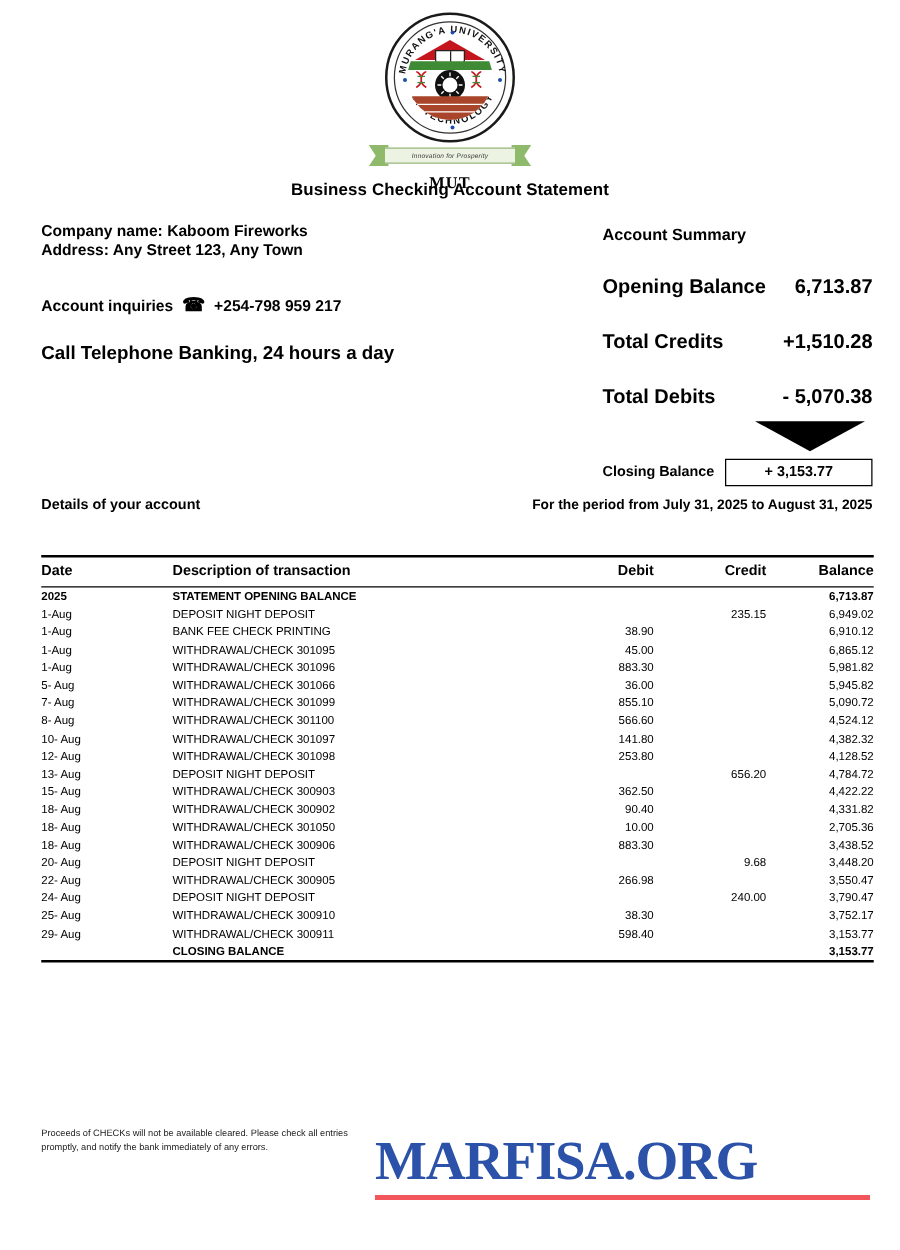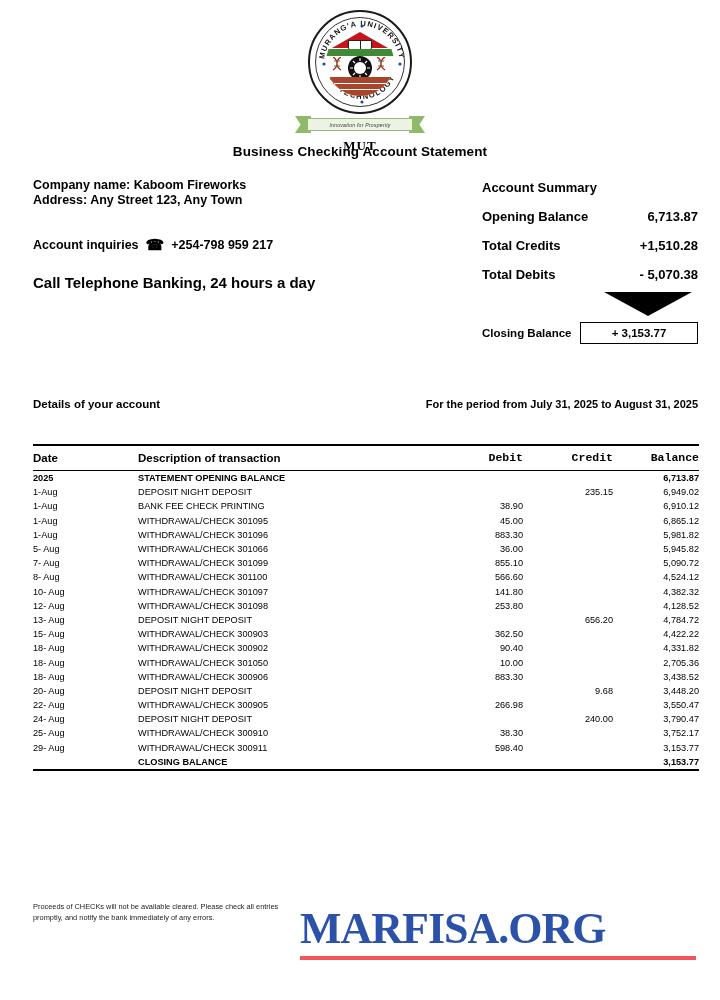--- a/index.html
+++ b/index.html
@@ -133,21 +133,21 @@
     white-space: nowrap;
   }
   .phone-glyph { font-size: 15px; line-height: 1; }
   .telbank { margin-top: 22px; font-size: 15px; font-weight: bold; }
 
   
   .summary { position: absolute; left: 482px; top: 180px; width: 216px; }
   .summary h2 { margin: 0; font-size: 13px; font-weight: bold; }
   .sum-row {
     display: flex; justify-content: space-between; align-items: center;
-    font-size: 13px; font-weight: bold; margin-top: 14px;
+    font-size: 16px; font-weight: bold; margin-top: 26px;
   }
   .sum-row .amt { white-space: nowrap; }
   .arrow-wrap { height: 30px; position: relative; margin-top: 6px; }
   .arrow {
     position: absolute; right: 6px; top: 4px;
     width: 0; height: 0;
     border-left: 44px solid transparent;
     border-right: 44px solid transparent;
     border-top: 24px solid #000;
   }
@@ -182,21 +182,21 @@
   }
   tbody td {
     font-size: 9.2px; padding: 2.1px 0;
     white-space: nowrap;
   }
   .c-date  { width: 105px; }
   .c-desc  { width: 298px; }
   .c-debit { width: 97px;  text-align: right; }
   .c-credit{ width: 88px;  text-align: right; }
   .c-bal   { width: 78px;  text-align: right; }
-  th.c-debit, th.c-credit, th.c-bal { text-align: right; font-family: Liberation Mono, monospace; }
+  th.c-debit, th.c-credit, th.c-bal { text-align: right; }
   tr.bold td { font-weight: bold; }
   .pad-debit  { padding-right: 10px; }
   .pad-credit { padding-right: 8px; }
 
   
   .footer-note {
     position: absolute; left: 33px; top: 902px; width: 260px;
     font-size: 7.4px; line-height: 10.5px; color: #222;
   }
   .watermark {

